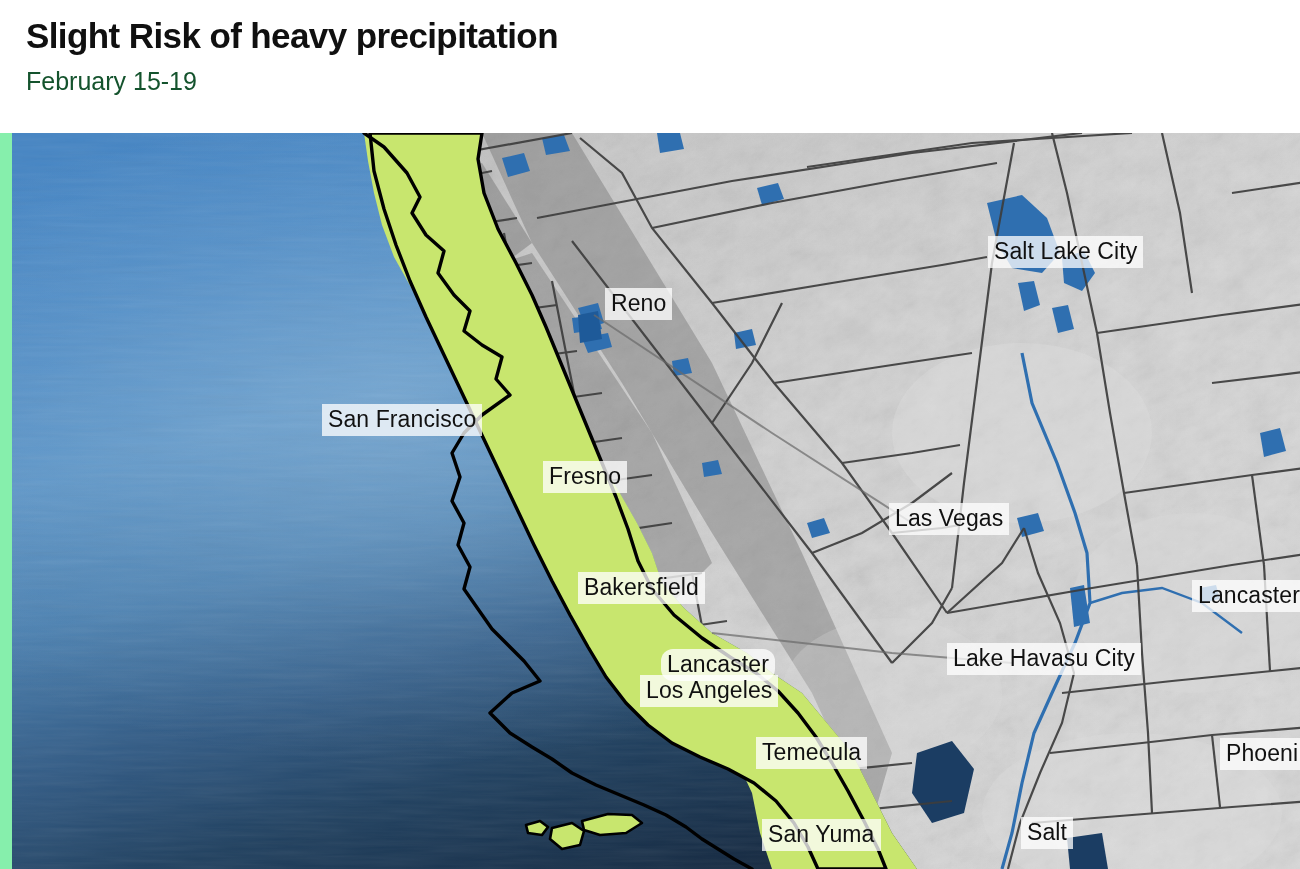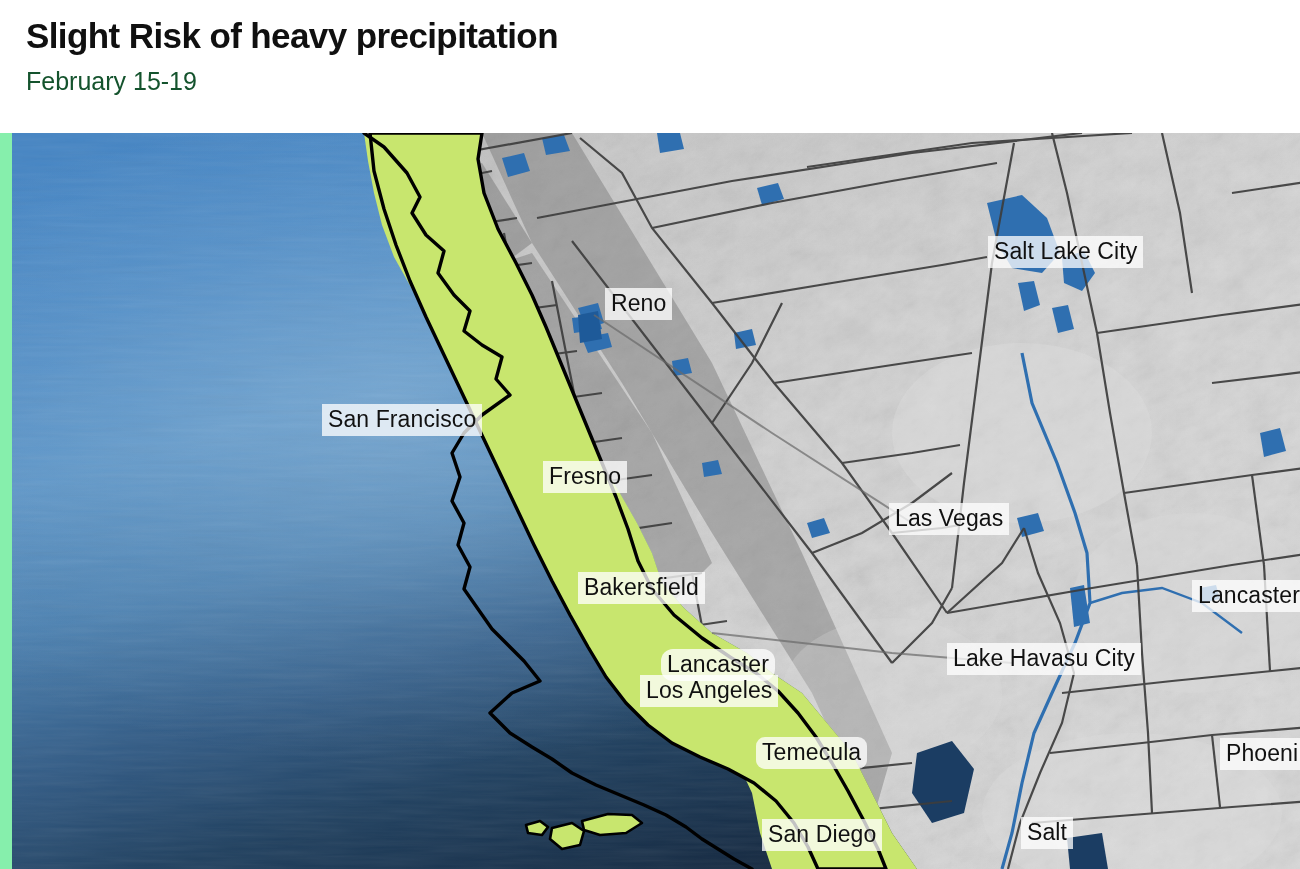--- a/index.html
+++ b/index.html
@@ -418,22 +418,22 @@
     <div class="city-label" style="left:578px; top:433px;margin-top:6px;">Bakersfield</div>
 
     <div class="city-label" style="left:1192px; top:447px;">Lancaster</div>
 
     <div class="city-label" style="left:661px; top:516px;border-radius:12px;">Lancaster</div>
 
     <div class="city-label" style="left:947px; top:510px;">Lake Havasu City</div>
 
     <div class="city-label" style="left:640px; top:542px;">Los Angeles</div>
 
-    <div class="city-label" style="left:756px; top:604px;border-radius:9px;">Temecula</div>
+    <div class="city-label" style="left:756px; top:604px;">Temecula</div>
 
     <div class="city-label" style="left:1220px; top:605px;">Phoeni</div>
 
     <div class="city-label" style="left:1021px; top:684px;">Salt</div>
 
-    <div class="city-label" style="left:762px; top:686px;">San Diego</div>
+    <div class="city-label" style="left:762px; top:686px;">San Yuma</div>
 
   </div>
 </div>
 
 </body></html>

